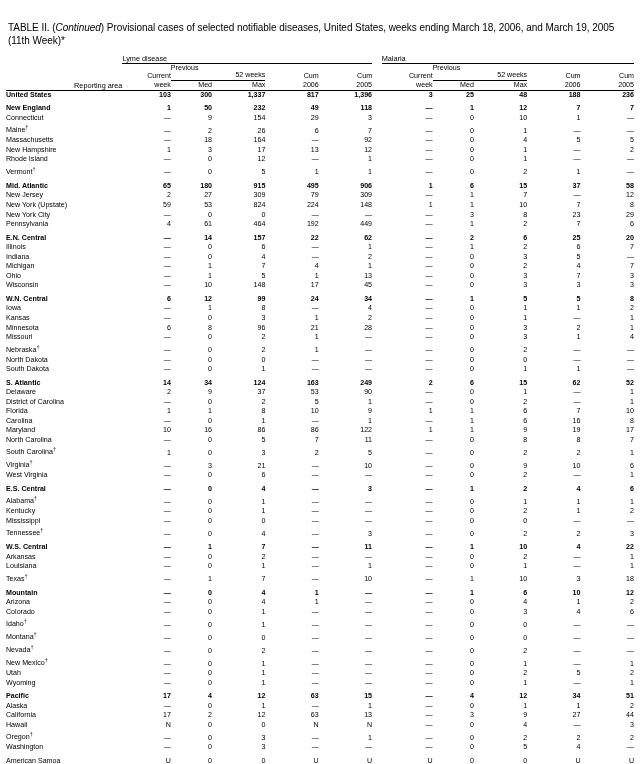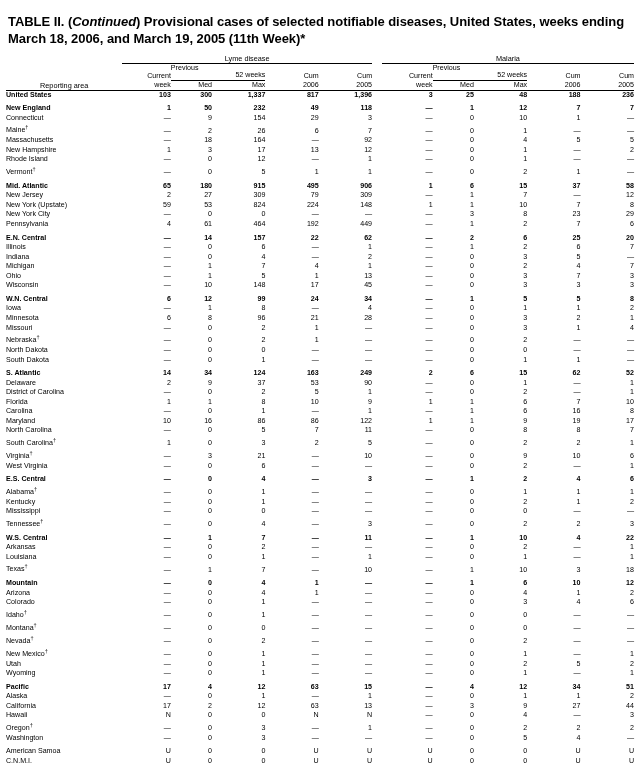--- a/index.html
+++ b/index.html
@@ -15,43 +15,43 @@
     font-size: 7.1px;
     -webkit-font-smoothing: antialiased;
   }
   .page {
     position: relative;
     width: 640px;
     padding: 9px 6px 4px 6px;
     box-sizing: border-box;
   }
   .caption {
-    font-size: 13px;
-    font-weight: bold;
+    font-size: 10px;
+    font-weight: normal;
     line-height: 1.32;
-    margin: 4px 0 7px 2px;
+    margin: 12px 0 7px 2px;
     letter-spacing: -0.05px;
   }
   .caption .ital {
     font-style: italic;
   }
   table.main {
     border-collapse: collapse;
     width: 628px;
     table-layout: fixed;
     font-size: 7.1px;
   }
   table.main td, table.main th {
     padding: 0;
     margin: 0;
     vertical-align: bottom;
     font-weight: normal;
   }
   .hdr-group {
-    text-align: center;
+    text-align: left;
     font-weight: bold;
     font-size: 7.3px;
     padding-bottom: 1px;
   }
   .hdr-sub {
     font-size: 7.1px;
     padding-bottom: 1px;
   }
   .hdr-cell {
     text-align: right;
@@ -84,21 +84,21 @@
     line-height: 9.55px;
   }
   tr.spacer td {
     height: 4px;
     line-height: 4px;
     font-size: 1px;
   }
   .reporting-area {
     font-weight: bold;
     font-size: 7.3px;
-    text-align: center;
+    text-align: right;
     padding-left: 1px;
     padding-bottom: 2px;
   }
   .sup {
     vertical-align: super;
     font-size: 5.6px;
   }
   .cells-head td { padding-bottom: 1px; }
 </style>
 </head>
@@ -474,20 +474,34 @@
           <td class="num">—</td>
           <td class="num">4</td>
           <td></td>
           <td class="num">—</td>
           <td class="num">0</td>
           <td class="num">1</td>
           <td class="num">1</td>
           <td class="num">2</td>
         </tr>
         <tr class="data">
+          <td class="lbl">Kansas</td>
+          <td class="num">—</td>
+          <td class="num">0</td>
+          <td class="num">3</td>
+          <td class="num">1</td>
+          <td class="num">2</td>
+          <td></td>
+          <td class="num">—</td>
+          <td class="num">0</td>
+          <td class="num">1</td>
+          <td class="num">—</td>
+          <td class="num">1</td>
+        </tr>
+        <tr class="data">
           <td class="lbl">Minnesota</td>
           <td class="num">6</td>
           <td class="num">8</td>
           <td class="num">96</td>
           <td class="num">21</td>
           <td class="num">28</td>
           <td></td>
           <td class="num">—</td>
           <td class="num">0</td>
           <td class="num">3</td>

